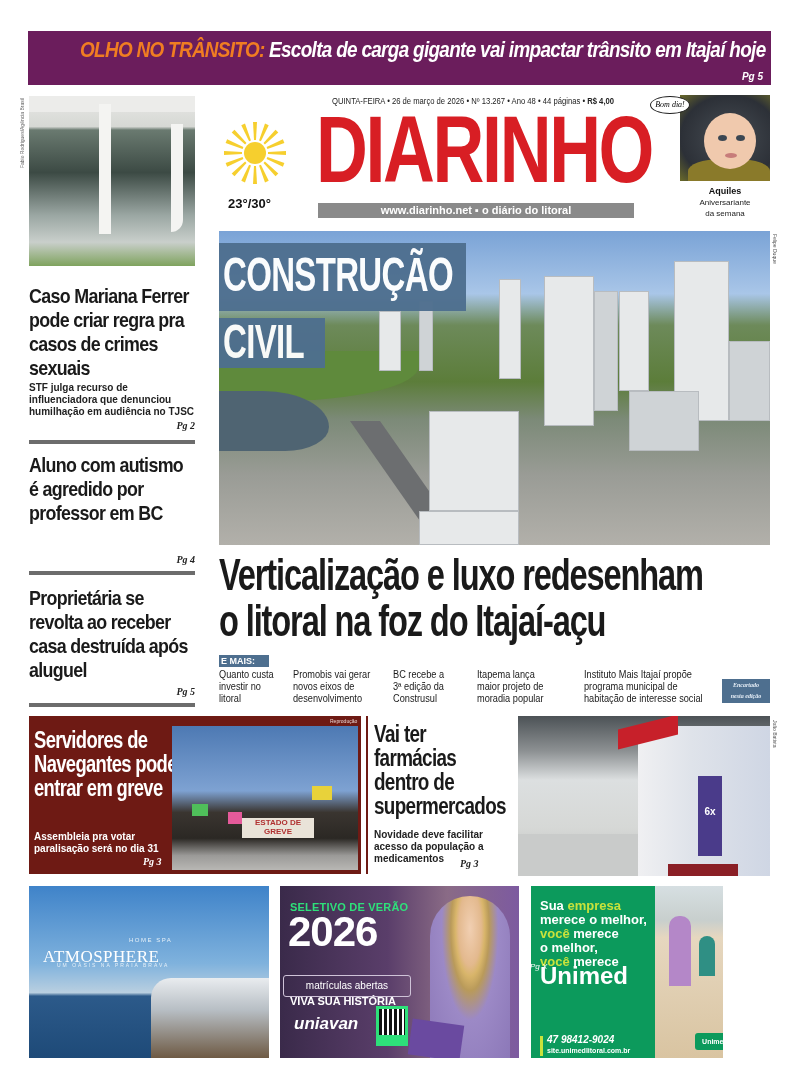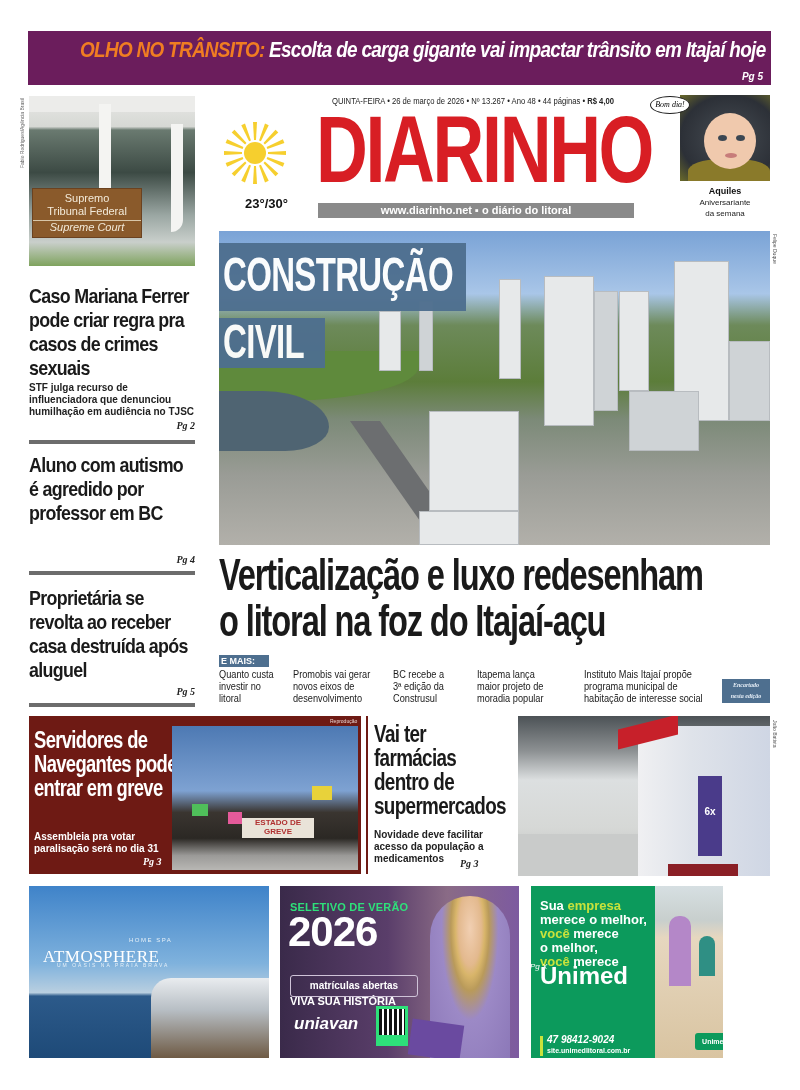--- a/index.html
+++ b/index.html
@@ -16,21 +16,21 @@
   #stf-photo { left: 29px; top: 96px; width: 166px; height: 170px; background: linear-gradient(180deg, #e8e8e6 0%, #d6d8d4 18%, #6a7a70 20%, #3c4a44 45%, #9aa6a2 70%, #c9cfcb 86%, #7fa35e 100%); overflow: hidden; }
   #stf-photo .col1 { position: absolute; left: 70px; top: 8px; width: 12px; height: 130px; background: #f4f4f2; }
   #stf-photo .col2 { position: absolute; left: 142px; top: 28px; width: 12px; height: 108px; background: #f4f4f2; border-radius: 0 0 30px 0; }
   #stf-photo .roof { position: absolute; left: 0; top: 0; width: 166px; height: 16px; background: #ececea; }
   #stf-photo .sign { position: absolute; left: 3px; top: 92px; width: 110px; height: 50px; background: #8a5a2b; border: 1px solid #6b4220; color: #f3ead9; font-size: 11px; text-align: center; line-height: 13px; padding-top: 3px; }
   #stf-photo .sign .en { border-top: 1px solid #d8c6a8; margin-top: 2px; font-style: italic; font-size: 11px; }
   #stf-credit { left: 19px; top: 98px; font-size: 5px; color: #666; writing-mode: vertical-rl; transform: rotate(180deg); }
 
   
   #weather-sun { left: 222px; top: 120px; width: 66px; height: 66px; }
-  #weather-temp { left: 228px; top: 196px; width: 60px; font-size: 13px; font-weight: bold; color: #111; text-align: right; }
+  #weather-temp { left: 228px; top: 196px; width: 60px; font-size: 13px; font-weight: bold; color: #111; text-align: left; }
 
   
   #edition-line { left: 332px; top: 96px; width: 300px; font-size: 8.5px; color: #222; white-space: nowrap; transform: scaleX(0.9); transform-origin: left; }
   #edition-line b { font-weight: bold; }
   #masthead { left: 316px; top: 104px; width: 320px; height: 96px; }
   #masthead .logo { position: absolute; left: 0; top: -6px; width: 320px; font-size: 92px; font-weight: bold; color: #d81e24; letter-spacing: -3px; line-height: 100px; transform: scaleX(0.78) scaleY(1.03); transform-origin: left top; font-family: "Liberation Sans Narrow", "Liberation Sans", sans-serif; }
   #tagline-bar { left: 318px; top: 203px; width: 316px; height: 15px; background: #8a8a8a; color: #fff; font-size: 11px; font-weight: bold; text-align: center; line-height: 15px; }
 
   
   #baby-photo { left: 680px; top: 95px; width: 90px; height: 86px; background: radial-gradient(ellipse at 55% 50%, #f1cdb4 0%, #e6b597 32%, #3a3f46 34%, #2c3037 70%, #6a6a2a 100%); overflow: hidden; }
@@ -99,21 +99,21 @@
   #ad-atmosphere { left: 29px; top: 886px; width: 240px; height: 172px; background: linear-gradient(180deg, #3f83c9 0%, #7fb2dd 45%, #b9cfe0 62%, #2c5a8a 64%, #1e4a78 100%); overflow: hidden; }
   #ad-atmosphere .brand { position: absolute; left: 14px; top: 33px; font-size: 17px; color: #fff; letter-spacing: 0.5px; font-family: "Liberation Serif", serif; margin-top: 28px; }
   #ad-atmosphere .sub { position: absolute; left: 100px; top: 51px; font-size: 6px; color: #e6f0f8; letter-spacing: 1.5px; }
   #ad-atmosphere .tag { position: absolute; left: 28px; top: 76px; font-size: 5px; color: #e6f0f8; letter-spacing: 2px; }
   #ad-atmosphere .bldg { position: absolute; left: 122px; top: 92px; width: 118px; height: 80px; background: linear-gradient(180deg, #e9ecef 0%, #b7bec4 40%, #6e5a44 100%); border-radius: 20px 0 0 0; }
 
   #ad-uniavan { left: 280px; top: 886px; width: 239px; height: 172px; background: linear-gradient(90deg, #3a2a4a 0%, #5a3e6a 45%, #8a6b86 70%, #7d5aa0 100%); overflow: hidden; }
   #ad-uniavan .kicker { position: absolute; left: 10px; top: 15px; font-size: 11px; font-weight: bold; color: #2ee07a; letter-spacing: 0.2px; }
   #ad-uniavan .year { position: absolute; left: 8px; top: 22px; font-size: 42px; font-weight: bold; color: #fff; letter-spacing: -1px; }
   #ad-uniavan .tagline { position: absolute; left: 10px; top: 69px; font-size: 11px; font-weight: bold; color: #fff; margin-top: 40px; }
-  #ad-uniavan .cta { position: absolute; left: 10px; top: 89px; width: 128px; height: 22px; border: 1px solid #cfc3d8; border-radius: 3px; color: #fff; font-size: 10px; font-weight: bold; text-align: center; line-height: 20px; }
+  #ad-uniavan .cta { position: absolute; left: 3px; top: 89px; width: 128px; height: 22px; border: 1px solid #cfc3d8; border-radius: 3px; color: #fff; font-size: 10px; font-weight: normal; text-align: center; line-height: 20px; }
   #ad-uniavan .logo { position: absolute; left: 14px; top: 128px; font-size: 17px; font-weight: bold; font-style: italic; color: #fff; }
   #ad-uniavan .qr { position: absolute; left: 96px; top: 120px; width: 32px; height: 40px; background: #2ee07a; padding: 3px; }
   #ad-uniavan .qr div { width: 26px; height: 26px; background: repeating-linear-gradient(90deg, #111 0 3px, #fff 3px 5px), #111; }
   #ad-uniavan .woman { position: absolute; left: 150px; top: 10px; width: 80px; height: 162px; background: radial-gradient(ellipse at 50% 20%, #f1cfb2 0%, #e3b98e 20%, #d8b56a 26%, #b99a5a 34%, #9c89c6 50%, #8c78b8 100%); border-radius: 40px 40px 0 0; }
   #ad-uniavan .folder { position: absolute; left: 130px; top: 136px; width: 52px; height: 36px; background: #6a4aa0; transform: rotate(8deg); }
 
   #ad-unimed { left: 531px; top: 886px; width: 192px; height: 172px; background: #0c9a5c; overflow: hidden; }
   #ad-unimed .text { position: absolute; left: 9px; top: 13px; width: 120px; font-size: 13px; font-weight: bold; color: #fff; line-height: 14px; }
   #ad-unimed .text .hi { color: #c9e23c; }
   #ad-unimed .brand { position: absolute; left: 9px; top: 76px; font-size: 24px; font-weight: bold; color: #fff; }
@@ -134,25 +134,20 @@
 <div id="top-banner" class="abs">
   <div class="headline"><span class="kicker">OLHO NO TRÂNSITO:</span><span> Escolta de carga gigante vai impactar trânsito em Itajaí hoje</span></div>
   <div class="pg">Pg 5</div>
 </div>
 
 <div id="stf-credit" class="abs">Fabio Rodrigues/Agência Brasil</div>
 <div id="stf-photo" class="abs">
   <div class="roof"></div>
   <div class="col1"></div>
   <div class="col2"></div>
-  <div class="sign">
-    <div>Supremo</div>
-    <div>Tribunal Federal</div>
-    <div class="en">Supreme Court</div>
-  </div>
 </div>
 
 <svg id="weather-sun" class="abs" viewBox="0 0 66 66">
   <g fill="#f6cf2e">
     <circle cx="33" cy="33" r="11"></circle>
     <g id="rays">
       <polygon points="31,2 35,2 34,20 32,20"></polygon>
       <polygon points="31,64 35,64 34,46 32,46"></polygon>
       <polygon points="2,31 2,35 20,34 20,32"></polygon>
       <polygon points="64,31 64,35 46,34 46,32"></polygon>

